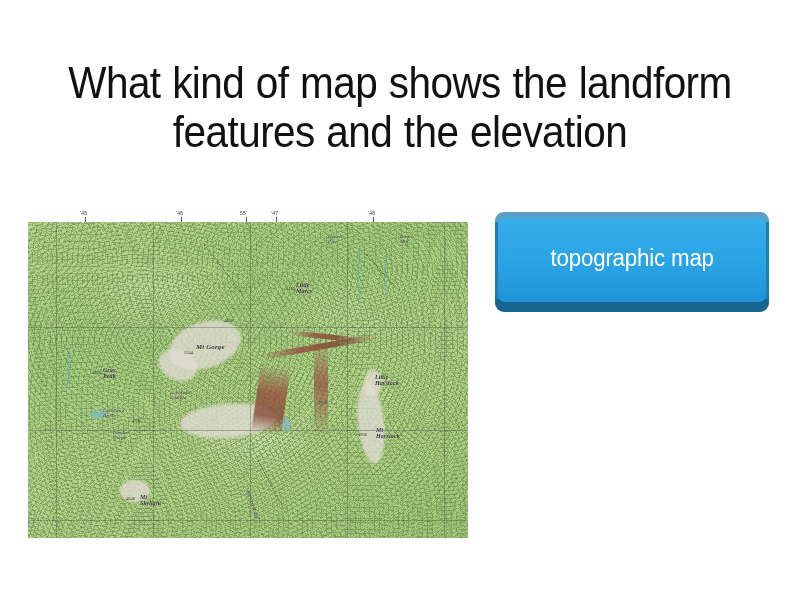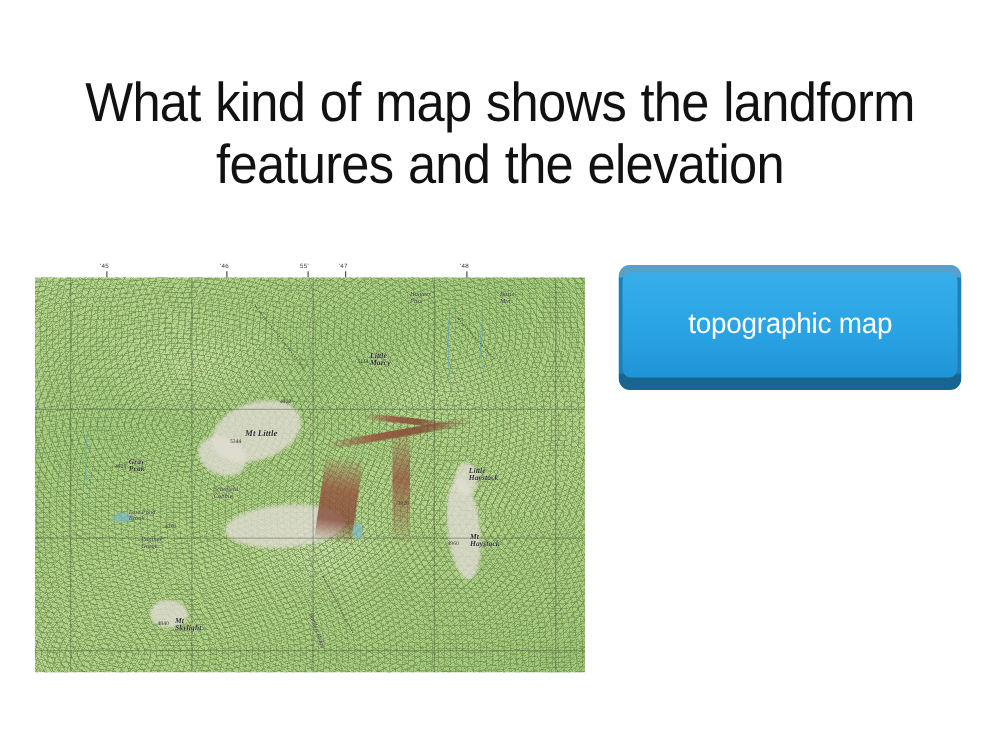--- a/index.html
+++ b/index.html
@@ -217,22 +217,22 @@
   }
 
   
   #answers {
     position: absolute;
     left: 495px;
     top: 212px;
     width: 274px;
     height: 327px;
     display: flex;
-    flex-direction: column;
-    justify-content: flex-start;
+    flex-direction: row;
+    justify-content: center;
   }
   .answer-btn {
     position: relative;
     width: 274px;
     height: 100px;
     border: none;
     border-radius: 9px;
     display: flex;
     align-items: center;
     justify-content: center;
@@ -349,21 +349,21 @@
       <div class="water" style="left:62px; top:188px; width:16px; height:8px;"></div>
       <div class="water" style="left:254px; top:196px; width:8px; height:14px;"></div>
       <div class="stream" style="left:330px; top:20px; width:10px; height:70px;"></div>
       <div class="stream" style="left:356px; top:30px; width:8px; height:46px;"></div>
       <div class="stream" style="left:40px; top:120px; width:9px; height:52px;"></div>
 
       <div class="trail" style="left:176px; top:22px; width:64px; transform:rotate(52deg);"></div>
       <div class="trail" style="left:230px; top:238px; width:52px; transform:rotate(62deg);"></div>
       <div class="trail" style="left:338px; top:32px; width:44px; transform:rotate(48deg);"></div>
 
-      <div class="map-label lbl-lg" style="left:168px; top:122px;">Mt Little</div>
+      <div class="map-label lbl-lg" style="left:168px; top:122px;">Mt Gorge</div>
       <div class="map-label lbl-md" style="left:268px; top:60px;">Little
 Marcy</div>
       <div class="map-label lbl-md" style="left:75px;  top:145px;">Gray
 Peak</div>
       <div class="map-label lbl-sm" style="left:143px; top:168px;">Schofield
 Cobble</div>
       <div class="map-label lbl-md" style="left:347px; top:152px;">Little
 Haystack</div>
       <div class="map-label lbl-md" style="left:348px; top:205px;">Mt
 Haystack</div>

